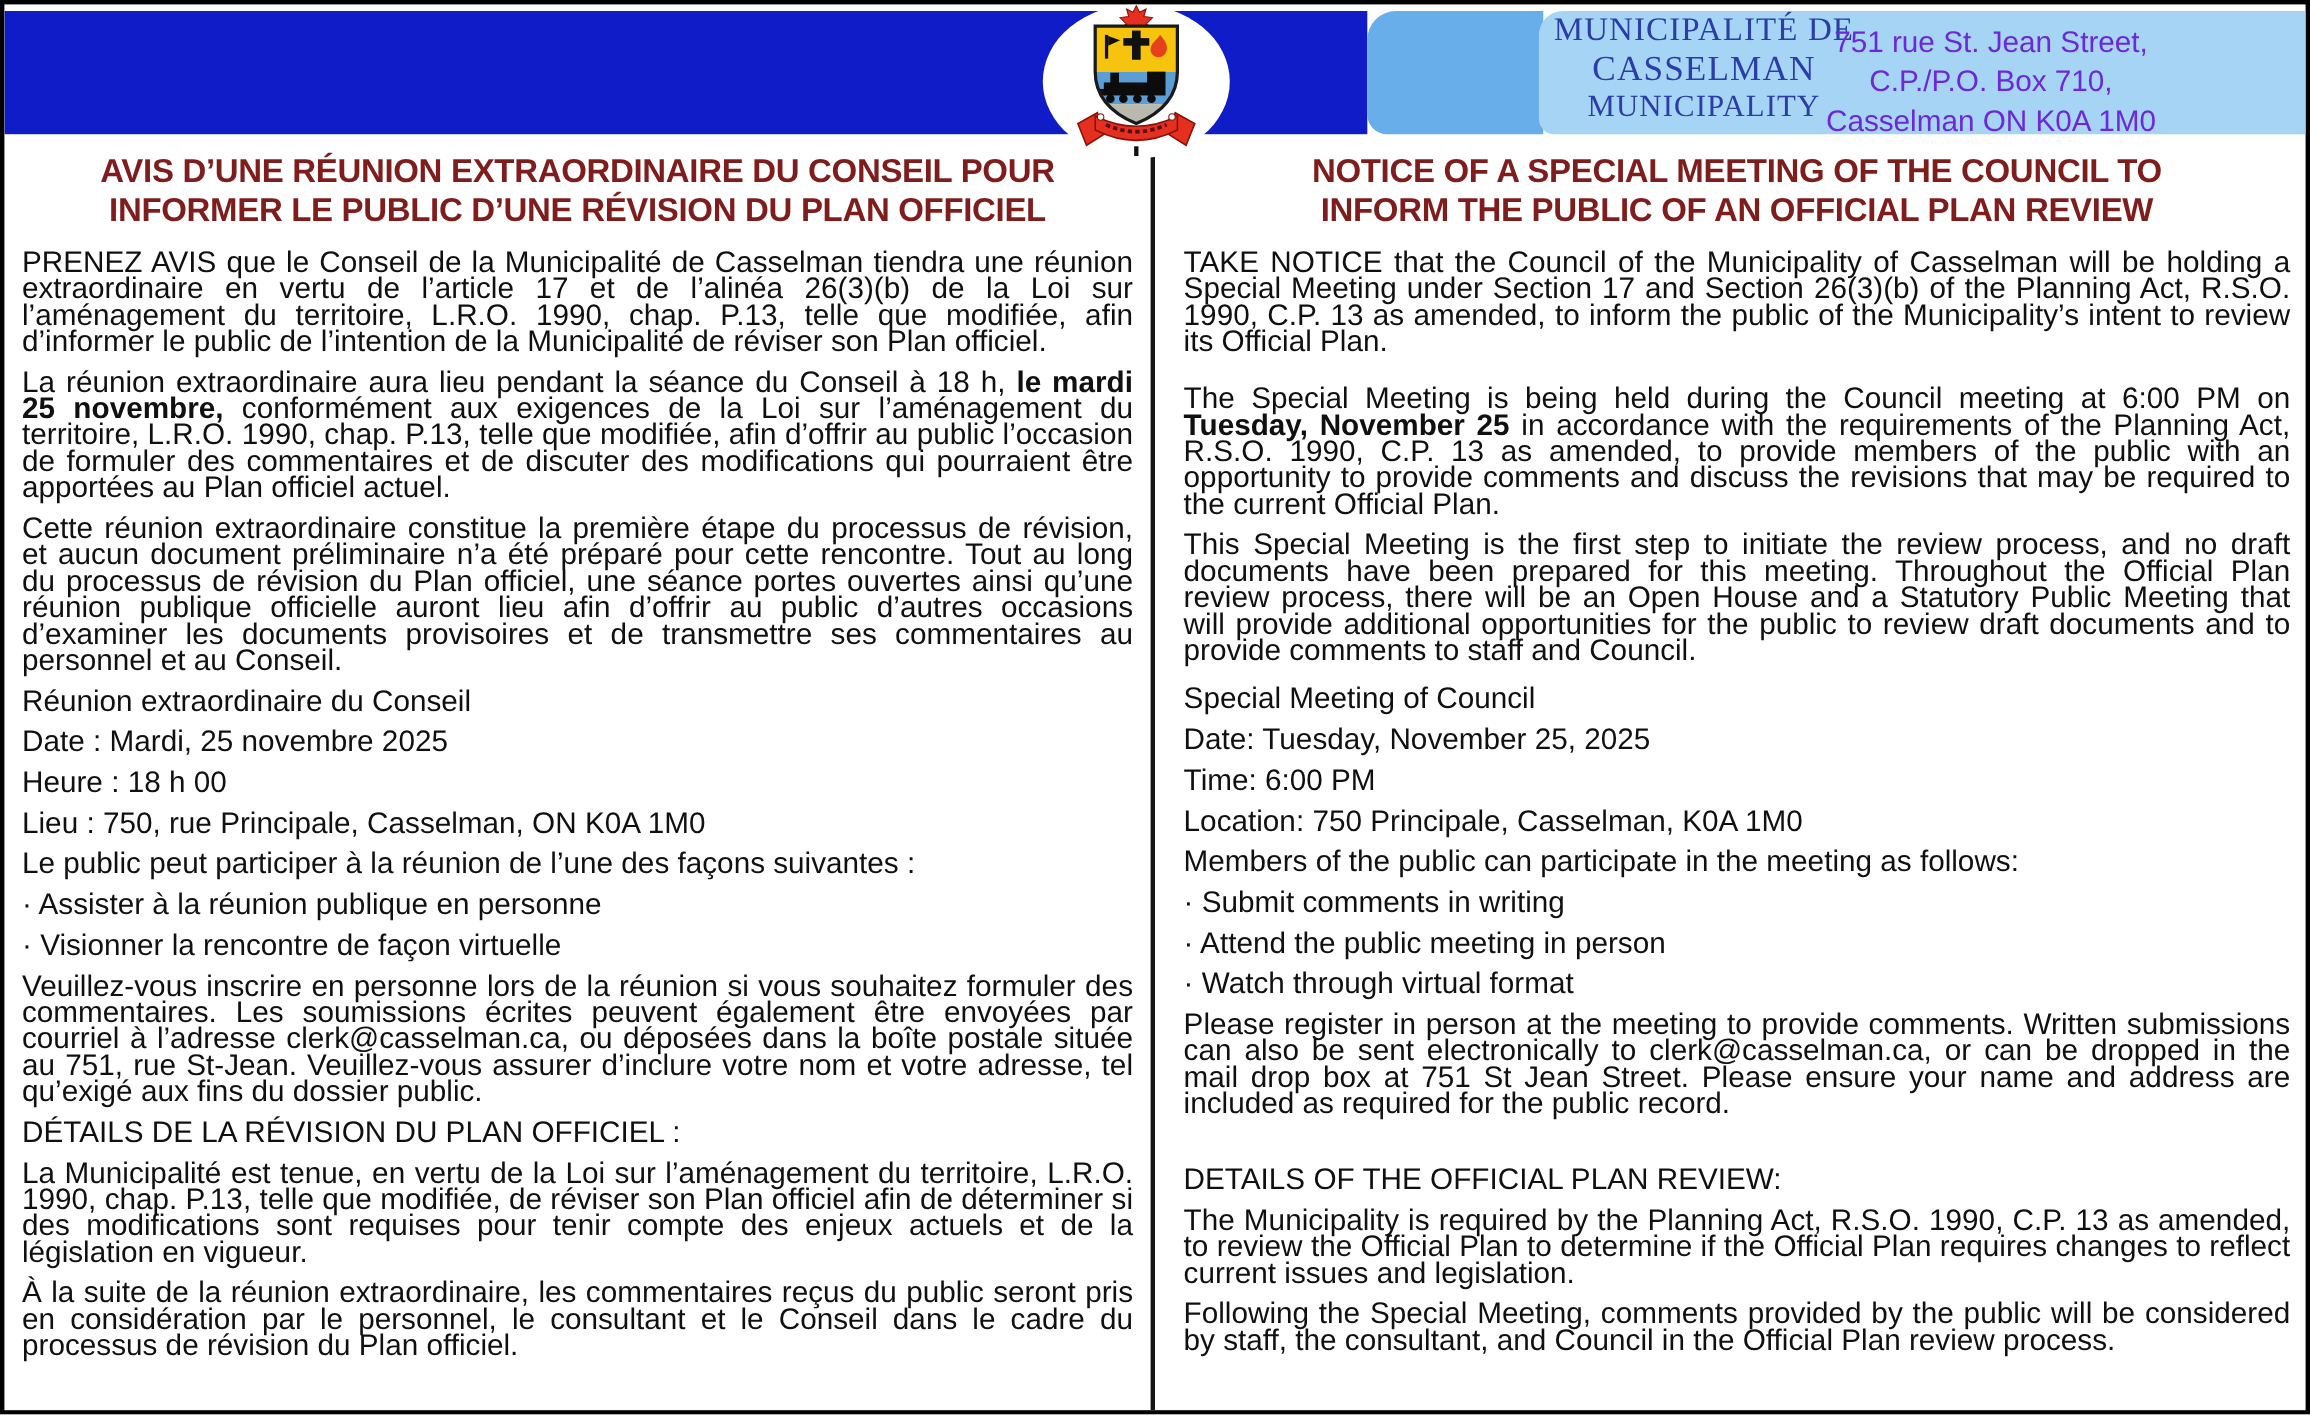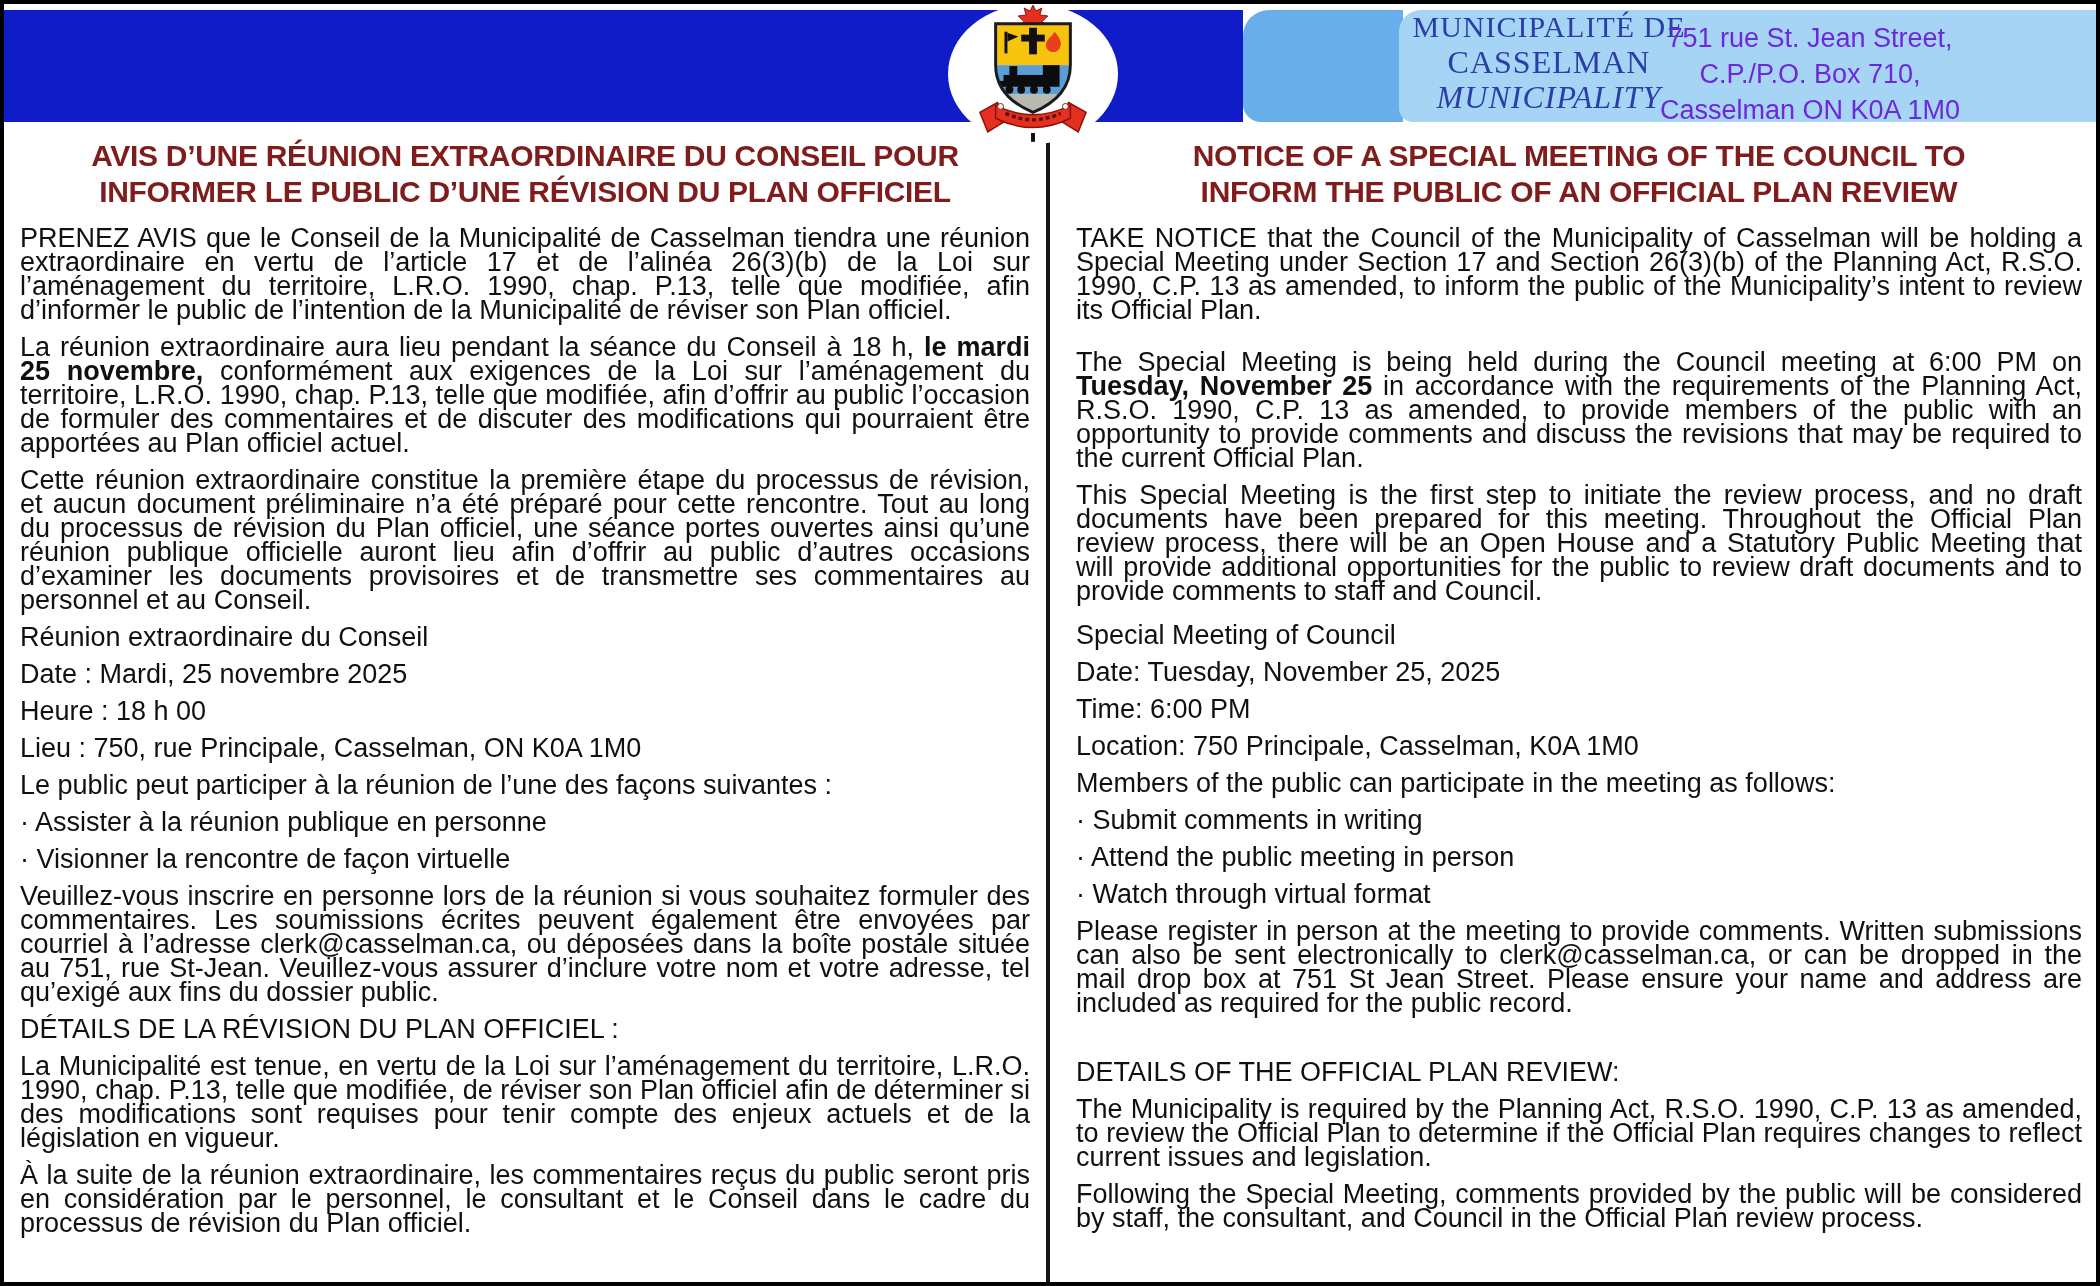--- a/index.html
+++ b/index.html
@@ -25,21 +25,21 @@
     display:flex;align-items:flex-start;justify-content:center;
     z-index:5;
   }
   .brand{
     position:absolute;left:1380px;top:2px;width:330px;
     text-align:center;color:#2b3ea8;
     font-family:"Liberation Serif", serif;
   }
   .brand-line1{font-size:30px;line-height:30px;letter-spacing:1px;}
   .brand-line2{font-size:32px;line-height:40px;letter-spacing:1px;}
-  .brand-line3{font-size:32px;line-height:30px;letter-spacing:1px;font-style:italic;}
+  .brand-line3{font-size:28px;line-height:30px;letter-spacing:1px;}
   .address{
     position:absolute;left:1606px;top:10px;width:400px;
     text-align:center;color:#6d28d9;
     font-size:27px;line-height:36px;
   }
   
   .divider{position:absolute;left:1042px;top:122px;bottom:0;width:4px;background:#151515;z-index:2;}
   
   .col{position:absolute;top:134px;}
   .col-fr{left:16px;width:1010px;}

